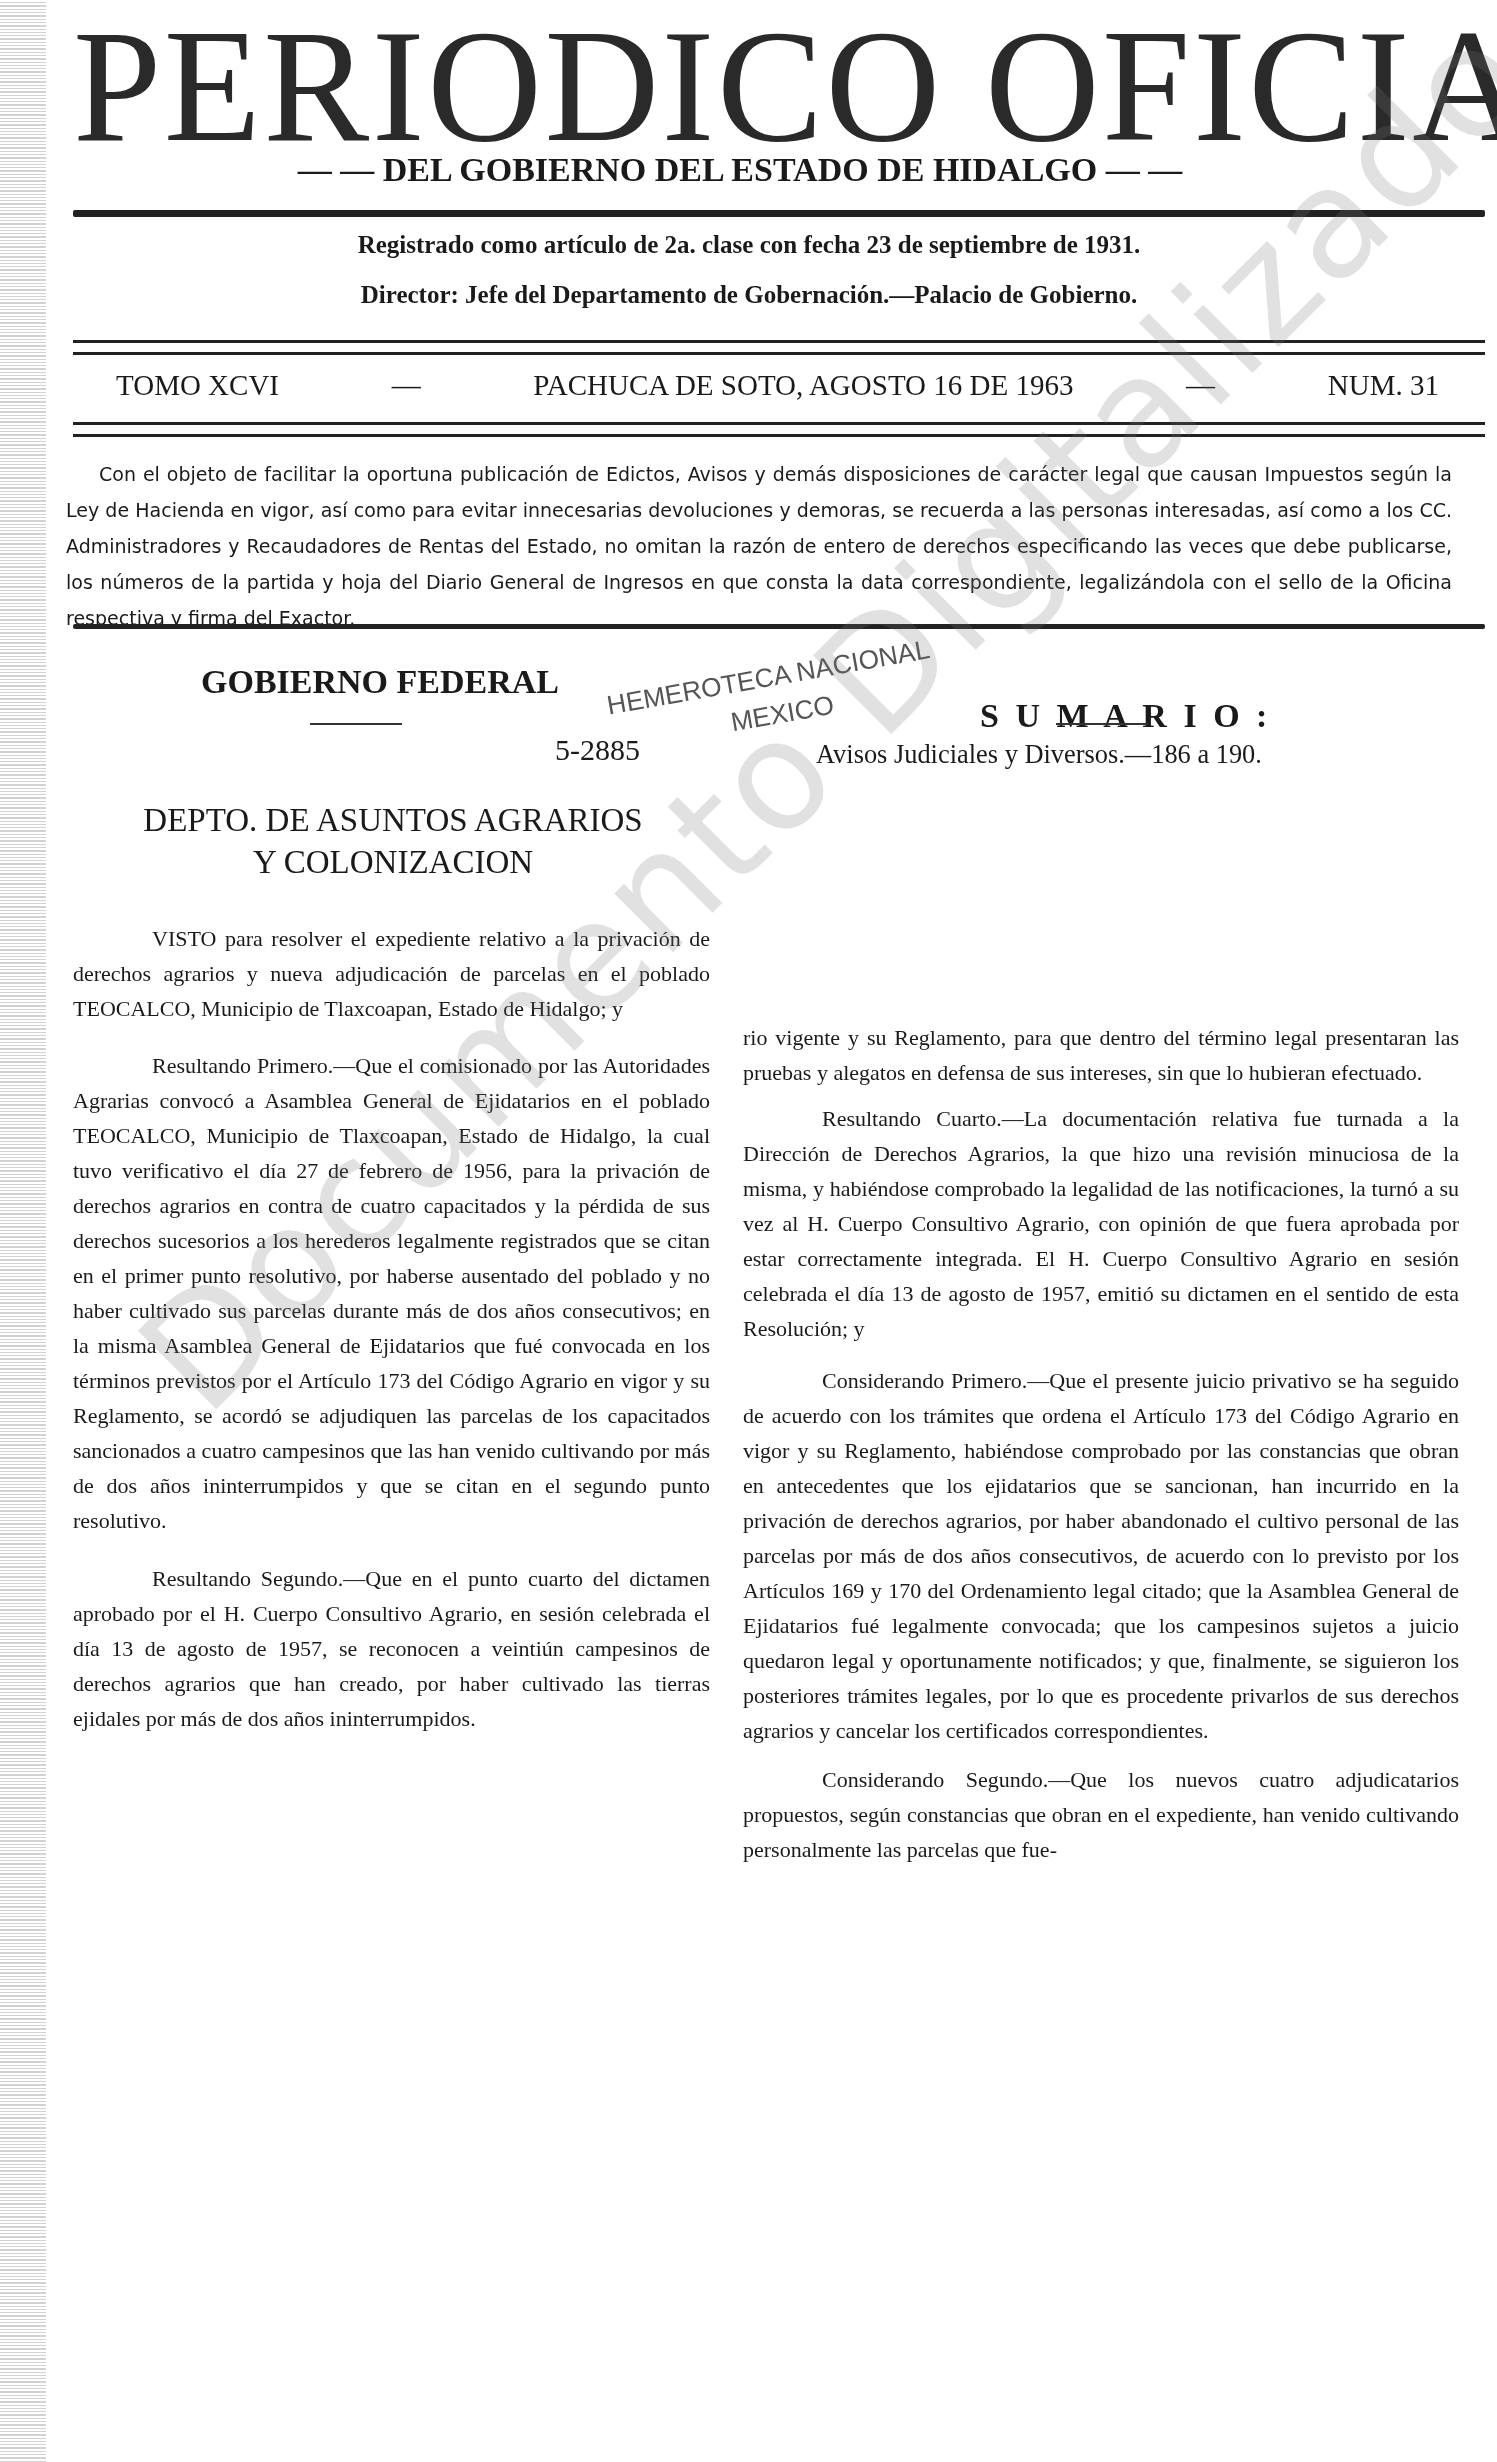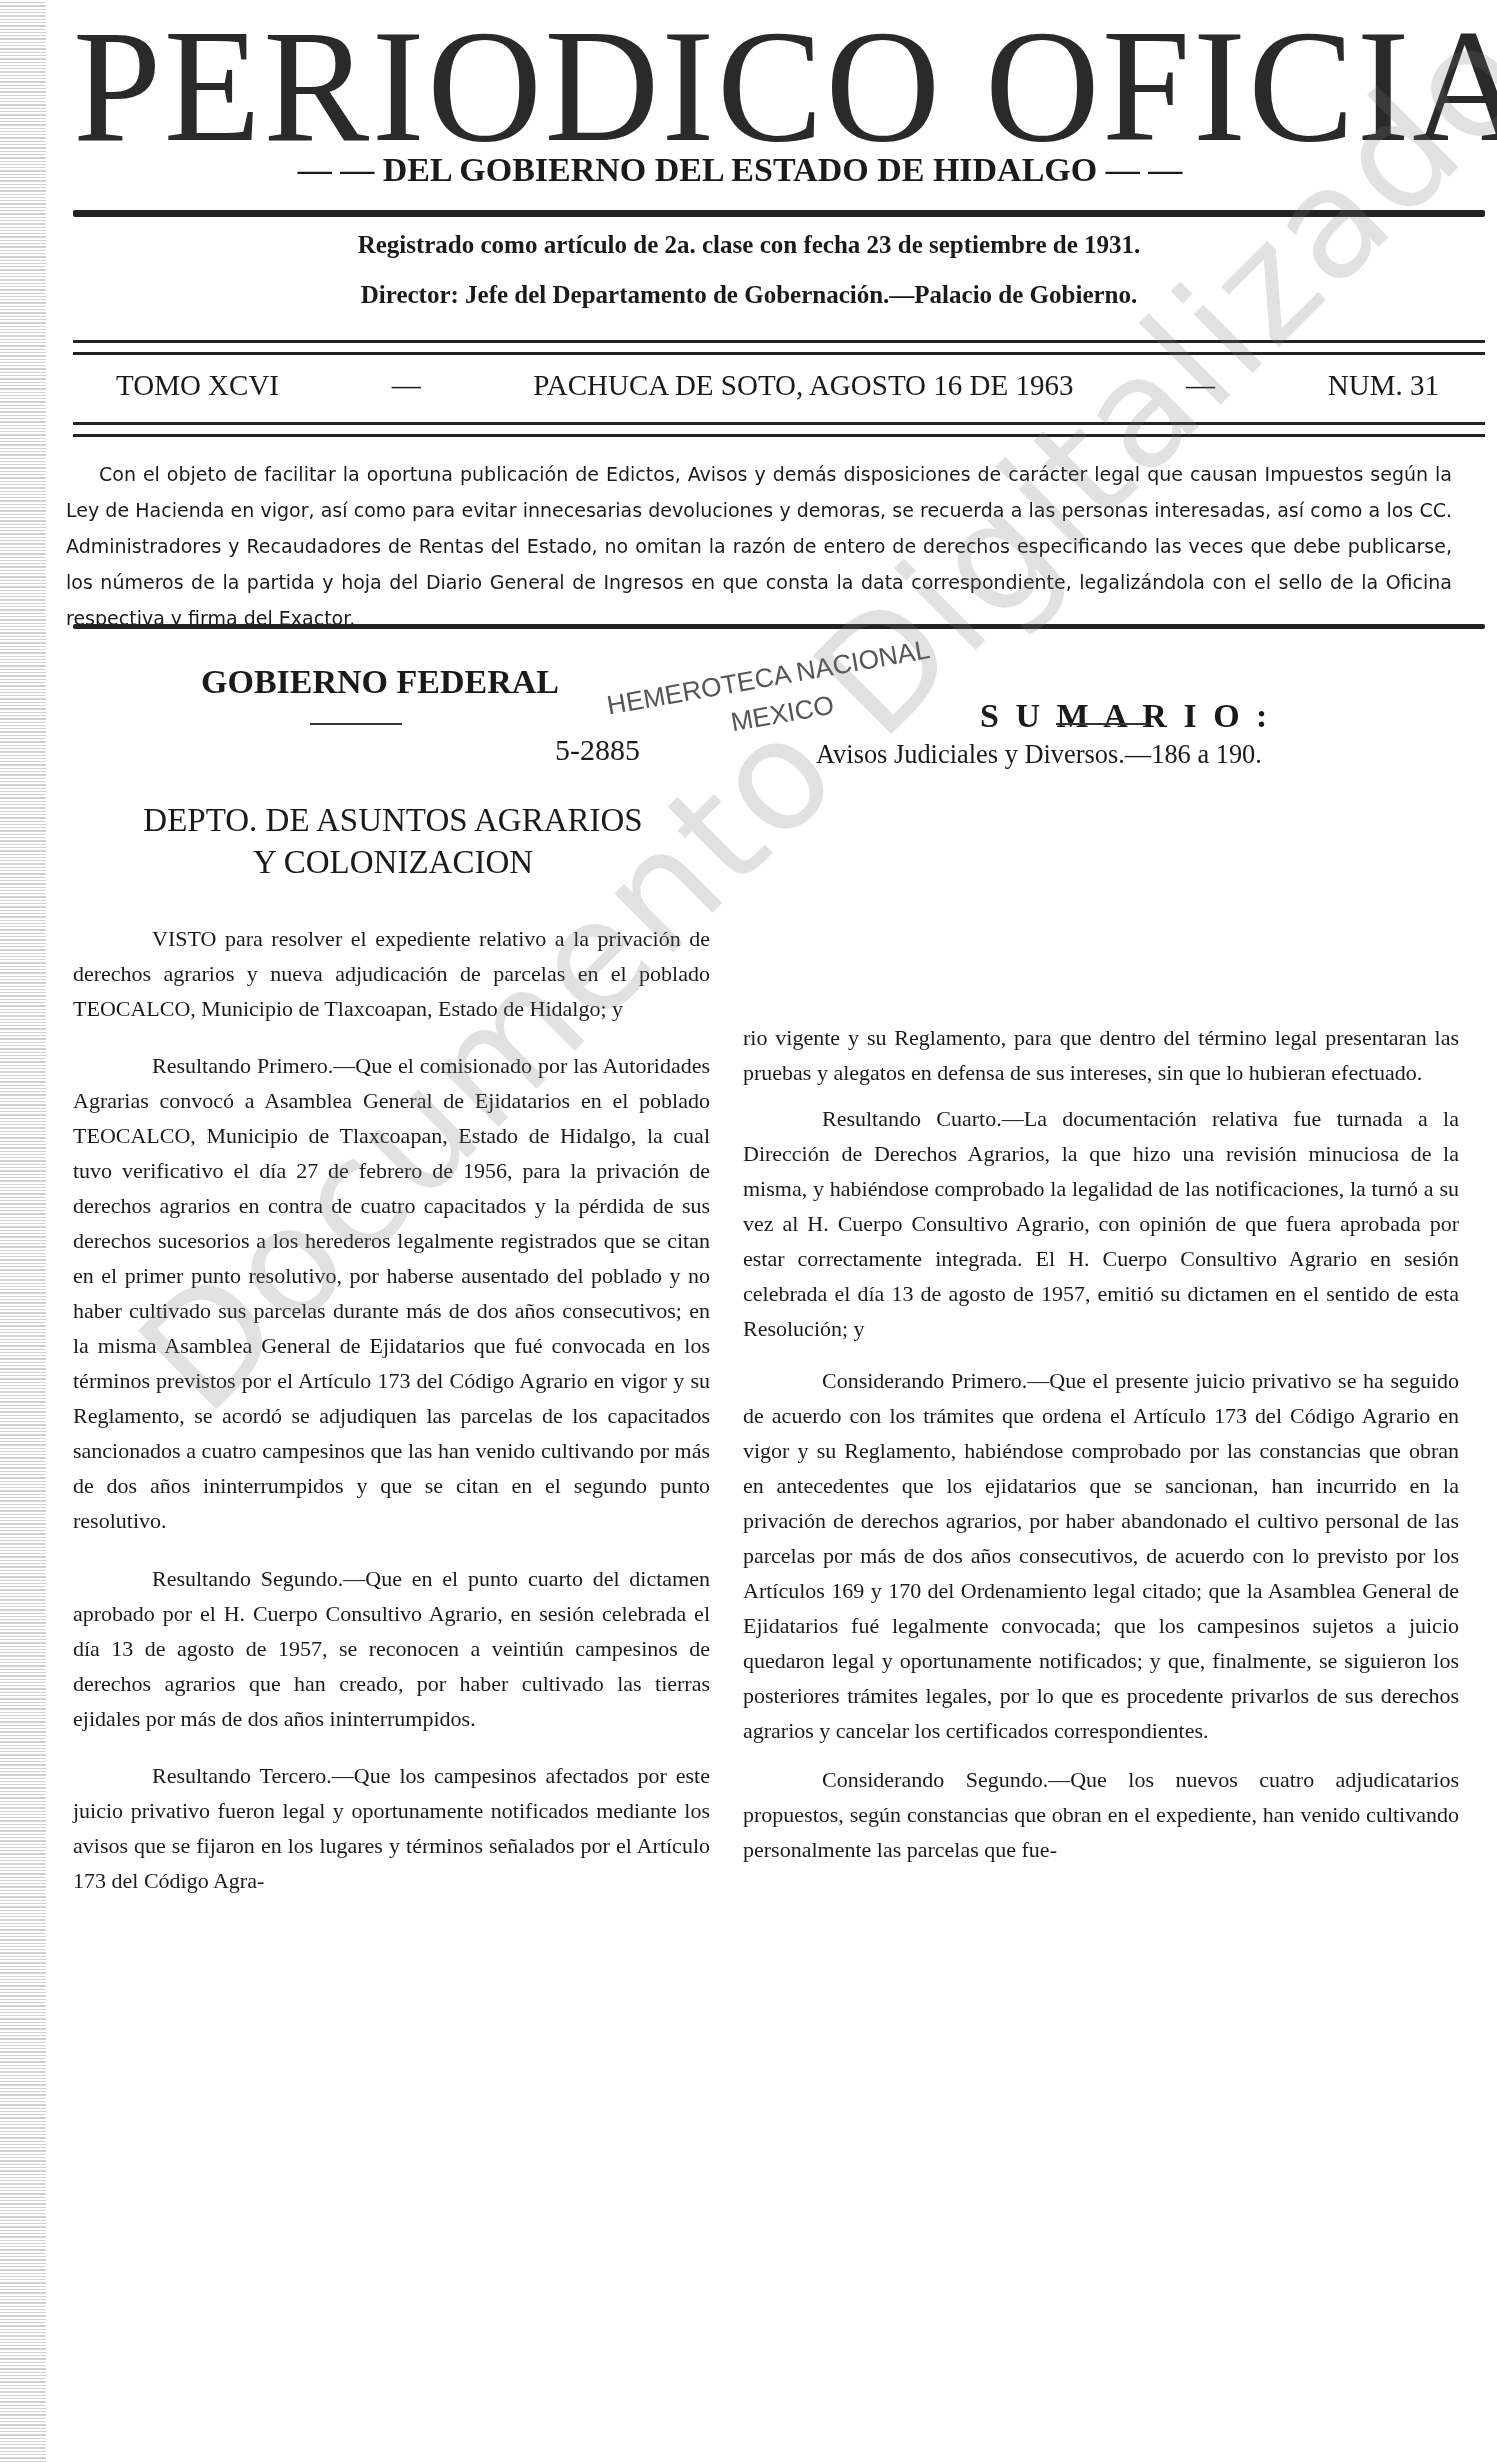--- a/index.html
+++ b/index.html
@@ -107,21 +107,20 @@
 <div class="col-head" style="left:980px; top:697px; letter-spacing:4px;">S U M A R I O :</div>
 <div class="short-rule" style="left:1056px; top:723px;"></div>
 <div class="sumario-body">
   <p style="padding-left:73px;">Avisos Judiciales y Diversos.—186 a 190.</p>
 </div>
 
 <div class="col" style="left:73px; width:637px; top:921px;">
   <p style="margin-bottom:22.4px;">VISTO para resolver el expediente relativo a la privación de derechos agrarios y nueva adjudicación de parcelas en el poblado TEOCALCO, Municipio de Tlaxcoapan, Estado de Hidalgo; y</p>
   <p style="margin-bottom:22.4px;">Resultando Primero.—Que el comisionado por las Autoridades Agrarias convocó a Asamblea General de Ejidatarios en el poblado TEOCALCO, Municipio de Tlaxcoapan, Estado de Hidalgo, la cual tuvo verificativo el día 27 de febrero de 1956, para la privación de derechos agrarios en contra de cuatro capacitados y la pérdida de sus derechos sucesorios a los herederos legalmente registrados que se citan en el primer punto resolutivo, por haberse ausentado del poblado y no haber cultivado sus parcelas durante más de dos años consecutivos; en la misma Asamblea General de Ejidatarios que fué convocada en los términos previstos por el Artículo 173 del Código Agrario en vigor y su Reglamento, se acordó se adjudiquen las parcelas de los capacitados sancionados a cuatro campesinos que las han venido cultivando por más de dos años ininterrumpidos y que se citan en el segundo punto resolutivo.</p>
   <p style="margin-bottom:22.4px;">Resultando Segundo.—Que en el punto cuarto del dictamen aprobado por el H. Cuerpo Consultivo Agrario, en sesión celebrada el día 13 de agosto de 1957, se reconocen a veintiún campesinos de derechos agrarios que han creado, por haber cultivado las tierras ejidales por más de dos años ininterrumpidos.</p>
-  <p>Resultando Tercero.—Que los campesinos afectados por este juicio privativo fueron legal y oportunamente notificados mediante los avisos que se fijaron en los lugares y términos señalados por el Artículo 173 del Código Agra-</p>
 </div>
 
 <div class="col" style="left:743px; width:716px; top:1020px;">
   <p class="noindent" style="margin-bottom:10.6px;">rio vigente y su Reglamento, para que dentro del término legal presentaran las pruebas y alegatos en defensa de sus intereses, sin que lo hubieran efectuado.</p>
   <p style="margin-bottom:17px;">Resultando Cuarto.—La documentación relativa fue turnada a la Dirección de Derechos Agrarios, la que hizo una revisión minuciosa de la misma, y habiéndose comprobado la legalidad de las notificaciones, la turnó a su vez al H. Cuerpo Consultivo Agrario, con opinión de que fuera aprobada por estar correctamente integrada. El H. Cuerpo Consultivo Agrario en sesión celebrada el día 13 de agosto de 1957, emitió su dictamen en el sentido de esta Resolución; y</p>
   <p style="margin-bottom:14.5px;">Considerando Primero.—Que el presente juicio privativo se ha seguido de acuerdo con los trámites que ordena el Artículo 173 del Código Agrario en vigor y su Reglamento, habiéndose comprobado por las constancias que obran en antecedentes que los ejidatarios que se sancionan, han incurrido en la privación de derechos agrarios, por haber abandonado el cultivo personal de las parcelas por más de dos años consecutivos, de acuerdo con lo previsto por los Artículos 169 y 170 del Ordenamiento legal citado; que la Asamblea General de Ejidatarios fué legalmente convocada; que los campesinos sujetos a juicio quedaron legal y oportunamente notificados; y que, finalmente, se siguieron los posteriores trámites legales, por lo que es procedente privarlos de sus derechos agrarios y cancelar los certificados correspondientes.</p>
   <p>Considerando Segundo.—Que los nuevos cuatro adjudicatarios propuestos, según constancias que obran en el expediente, han venido cultivando personalmente las parcelas que fue-</p>
 </div>
 
 <div class="watermark">Documento Digitalizado</div>

